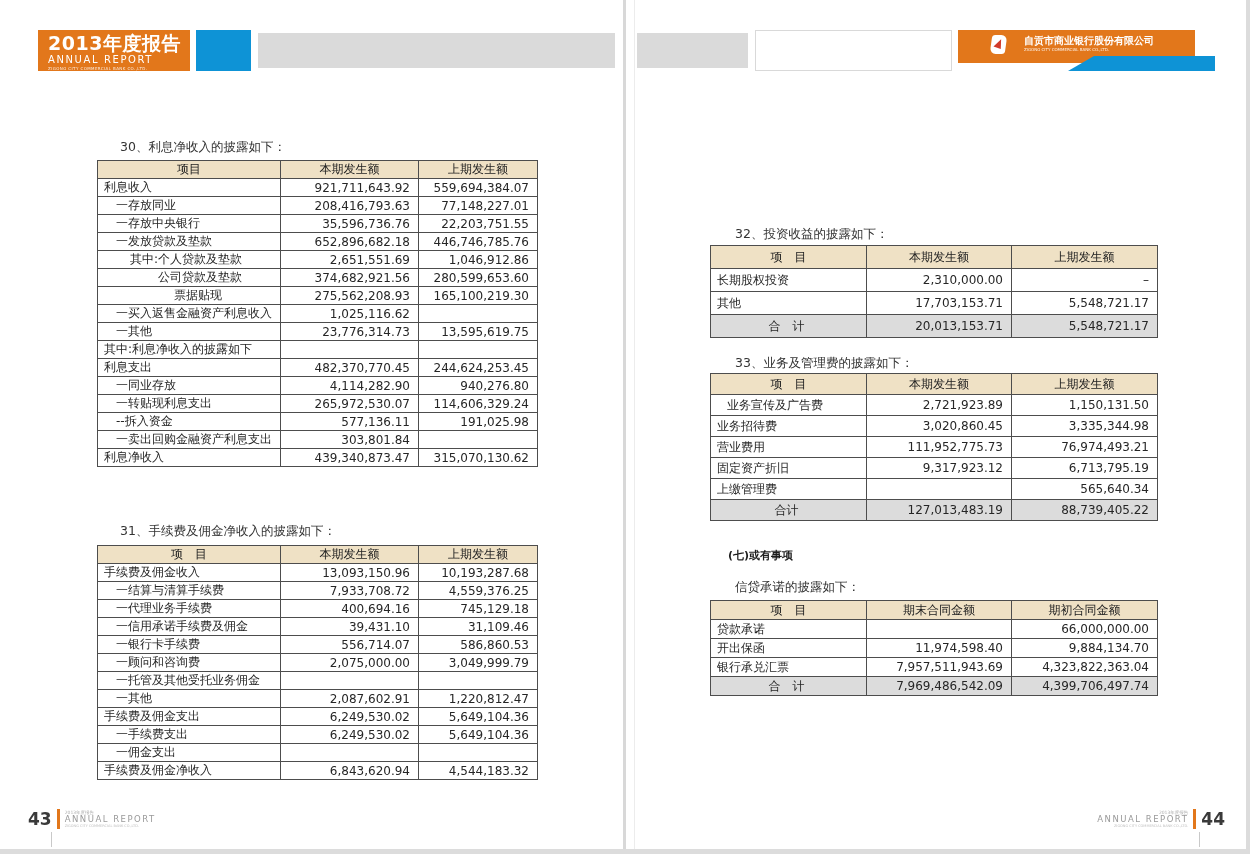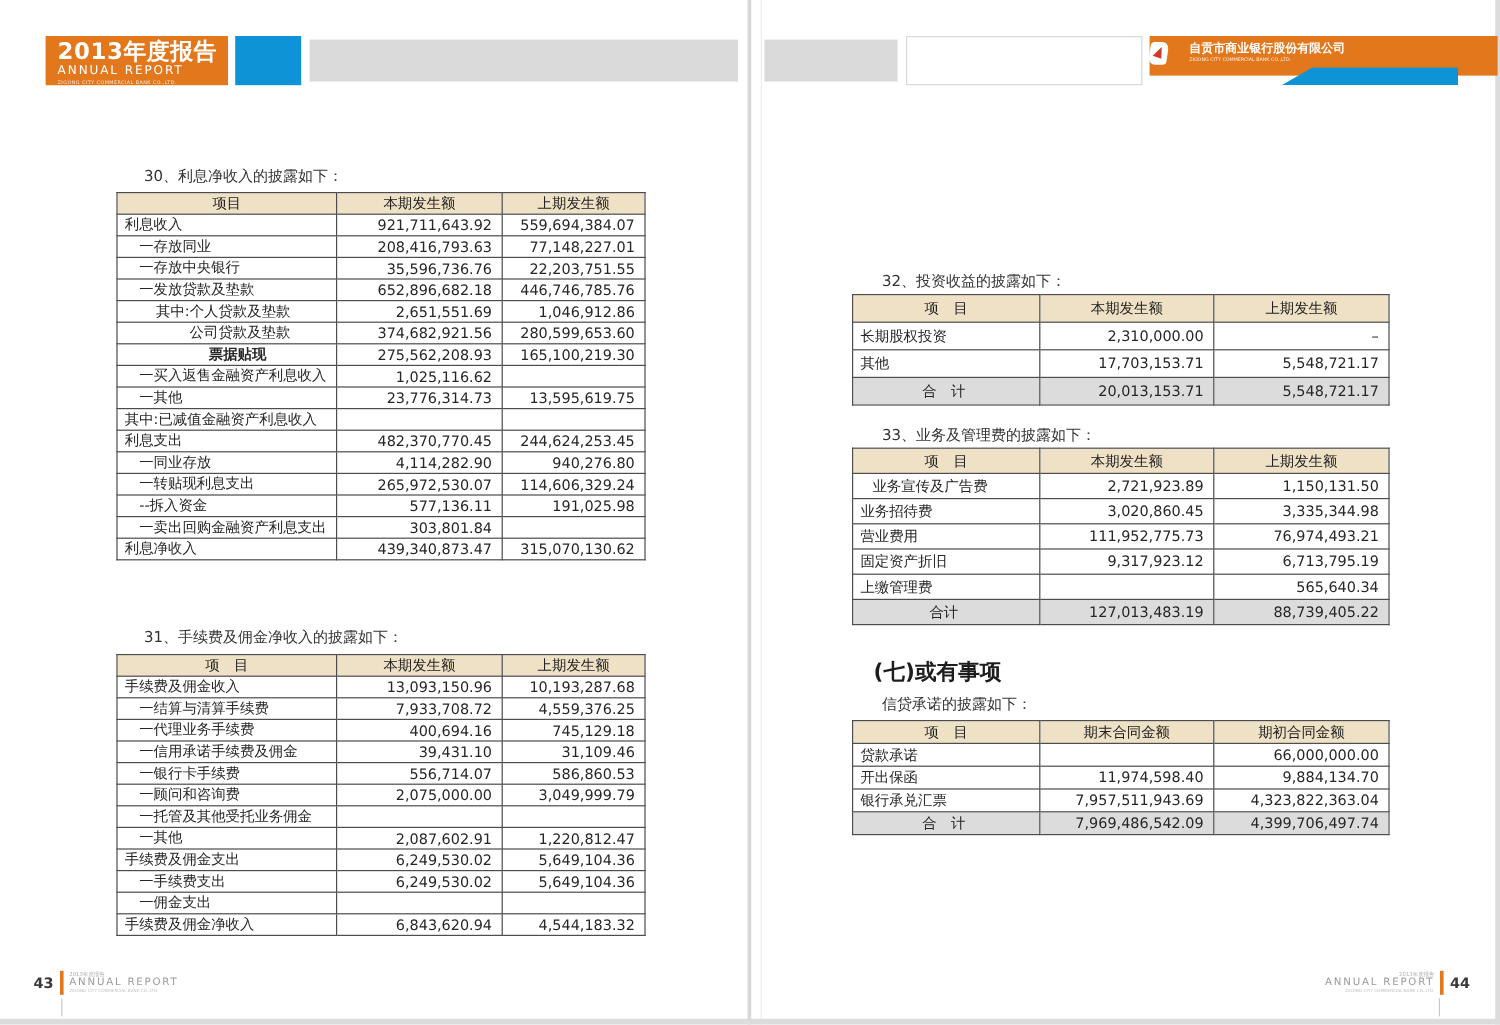--- a/index.html
+++ b/index.html
@@ -21,37 +21,37 @@
 
   .title-cn { font-size:19px; font-weight:bold; line-height:1.05; letter-spacing:0.5px; }
   .title-en { font-size:10px; letter-spacing:1.6px; line-height:1.25; }
   .title-sub { font-size:4px; letter-spacing:0.4px; opacity:0.85; line-height:1.3; }
 
   .bank-name { font-size:10px; font-weight:bold; line-height:1.2; }
   .bank-sub  { font-size:4px; opacity:0.9; }
 
   
   .caption { position:absolute; font-size:12.5px; color:#333; white-space:nowrap; }
-  .heading7 { position:absolute; font-size:18px; font-weight:bold; color:#1d1d1d; white-space:nowrap; }
+  .heading7 { position:absolute; font-size:11px; font-weight:bold; color:#1d1d1d; white-space:nowrap; }
 
   
   table.fin { position:absolute; border-collapse:collapse; table-layout:fixed; background:#fff; font-size:12px; color:#262626; }
   table.fin th { background:#EFE1C5; font-weight:normal; text-align:center; border:1px solid #4d4d4d; padding:0 4px; color:#222; white-space:nowrap; overflow:hidden; }
   table.fin td { border:1px solid #4d4d4d; padding:0 8px 0 6px; text-align:right; white-space:nowrap; overflow:hidden; }
   table.fin td:first-child { text-align:left; }
   table.fin tr.total td { background:#DCDCDC; }
   table.fin td.ctr { text-align:center; padding-left:4px; }
   .rh18 th, .rh18 td { height:18px; }
   .rh19 th, .rh19 td { height:19px; }
   .rh21 th, .rh21 td { height:21px; }
   .rh23 th, .rh23 td { height:23px; }
 
   
   .footer { position:absolute; display:flex; align-items:center; }
-  .pg-num { font-size:12px; font-weight:bold; color:#3a3a3a; line-height:1; }
+  .pg-num { font-size:17px; font-weight:bold; color:#3a3a3a; line-height:1; }
   .ftr-bar { width:3px; height:20px; background:#E2771B; margin:0 5px; }
   .ftr-text { display:flex; flex-direction:column; justify-content:center; }
   .ftr-cn  { font-size:4.5px; color:#b0b0b0; line-height:1.2; }
   .ftr-en  { font-size:8.5px; color:#9a9a9a; letter-spacing:1.5px; line-height:1.1; }
   .ftr-sub { font-size:3.5px; color:#c0c0c0; line-height:1.2; }
   .ftr-desc { position:absolute; width:1px; background:#c9c9c9; }
   .ta-r { text-align:right; }
 
   
   .logo { width:15px; height:19px; background:#fff; border-radius:3px 6px 3px 6px; position:relative; transform:skewX(-8deg); margin-right:5px; }
@@ -71,21 +71,21 @@
   <div class="abs hdr-orange" style="left:38px;top:30px;width:152px;height:41px;padding:4px 6px 0 10px;">
     <div class="title-cn">2013年度报告</div>
     <div class="title-en">ANNUAL REPORT</div>
     <div class="title-sub">ZIGONG CITY COMMERCIAL BANK CO.,LTD.</div>
   </div>
   <div class="abs hdr-blue" style="left:196px;top:30px;width:55px;height:41px;"></div>
   <div class="abs hdr-gray" style="left:258px;top:33px;width:357px;height:35px;"></div>
 
   <div class="abs hdr-gray" style="left:637px;top:33px;width:111px;height:35px;"></div>
   <div class="abs hdr-white" style="left:755px;top:30px;width:197px;height:41px;"></div>
-  <div class="abs hdr-orange" style="left:958px;top:30px;width:290px;height:33px;display:flex;justify-content:flex-start;align-items:flex-start;padding:5px 8px 0 0;gap:13px;">
+  <div class="abs hdr-orange" style="left:958px;top:30px;width:237px;height:33px;display:flex;justify-content:center;align-items:flex-start;padding:5px 8px 0 0;gap:13px;">
     <div class="logo"></div>
     <div style="text-align:left;">
       <div class="bank-name">自贡市商业银行股份有限公司</div>
       <div class="bank-sub">ZIGONG CITY COMMERCIAL BANK CO.,LTD.</div>
     </div>
   </div>
   <div class="abs hdr-blue" style="left:1068px;top:56px;width:147px;height:15px;clip-path:polygon(26px 0,100% 0,100% 100%,0 100%);"></div>
 
   <div class="caption" style="left:120px;top:139px;">30、利息净收入的披露如下：</div>
   <table class="fin rh18" style="left:97px;top:160px;width:440px;">
@@ -126,36 +126,36 @@
           <td style="padding-left: 32px;">其中:个人贷款及垫款</td>
           <td>2,651,551.69</td>
           <td>1,046,912.86</td>
         </tr>
         <tr>
           <td style="padding-left: 60px;">公司贷款及垫款</td>
           <td>374,682,921.56</td>
           <td>280,599,653.60</td>
         </tr>
         <tr>
-          <td style="padding-left: 76px; font-weight: bold;">票据贴现</td>
+          <td style="padding-left: 76px;">票据贴现</td>
           <td>275,562,208.93</td>
           <td>165,100,219.30</td>
         </tr>
         <tr>
           <td style="padding-left: 18px;">一买入返售金融资产利息收入</td>
           <td>1,025,116.62</td>
           <td></td>
         </tr>
         <tr>
           <td style="padding-left: 18px;">一其他</td>
           <td>23,776,314.73</td>
           <td>13,595,619.75</td>
         </tr>
         <tr>
-          <td style="padding-left: 6px;">其中:已减值金融资产利息收入</td>
+          <td style="padding-left: 6px;">其中:利息净收入的披露如下</td>
           <td></td>
           <td></td>
         </tr>
         <tr>
           <td style="padding-left: 6px;">利息支出</td>
           <td>482,370,770.45</td>
           <td>244,624,253.45</td>
         </tr>
         <tr>
           <td style="padding-left: 18px;">一同业存放</td>

